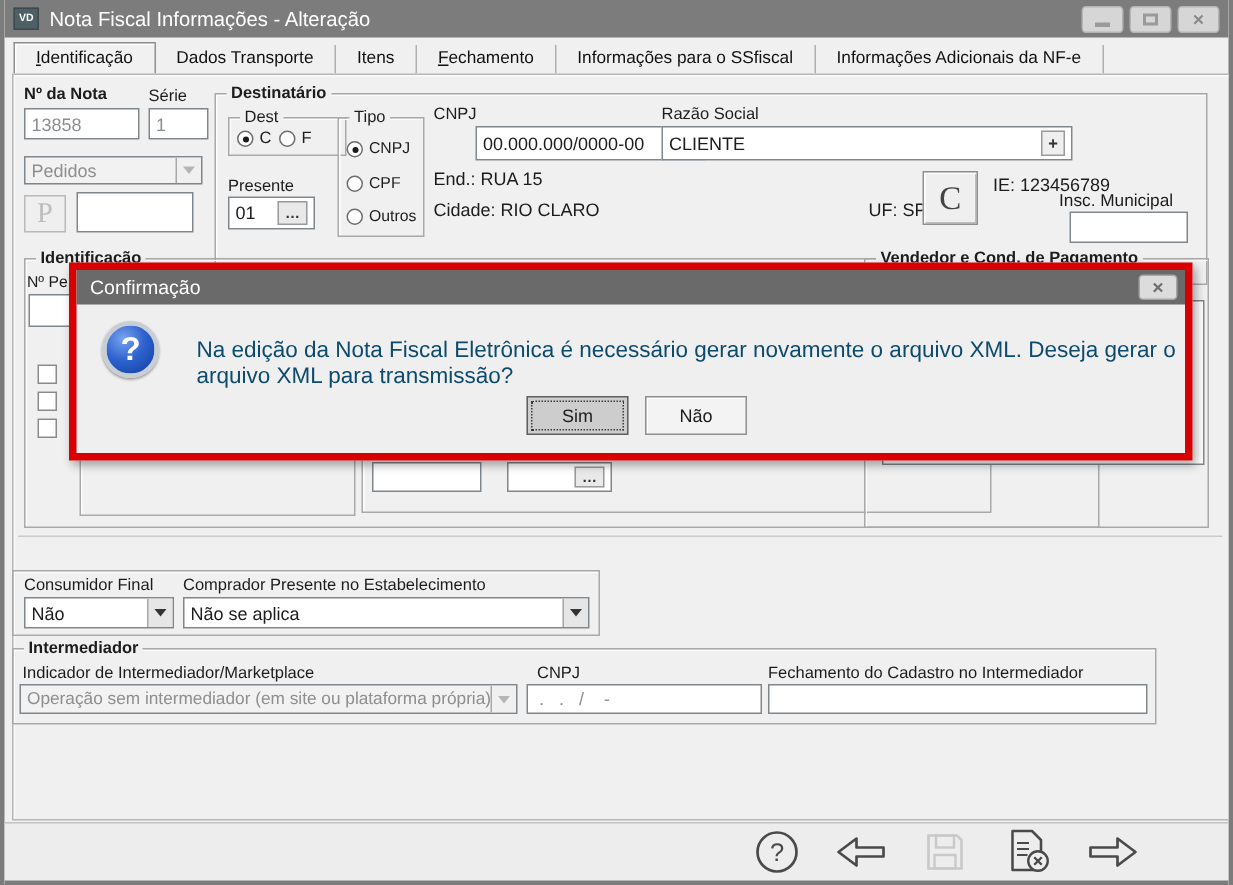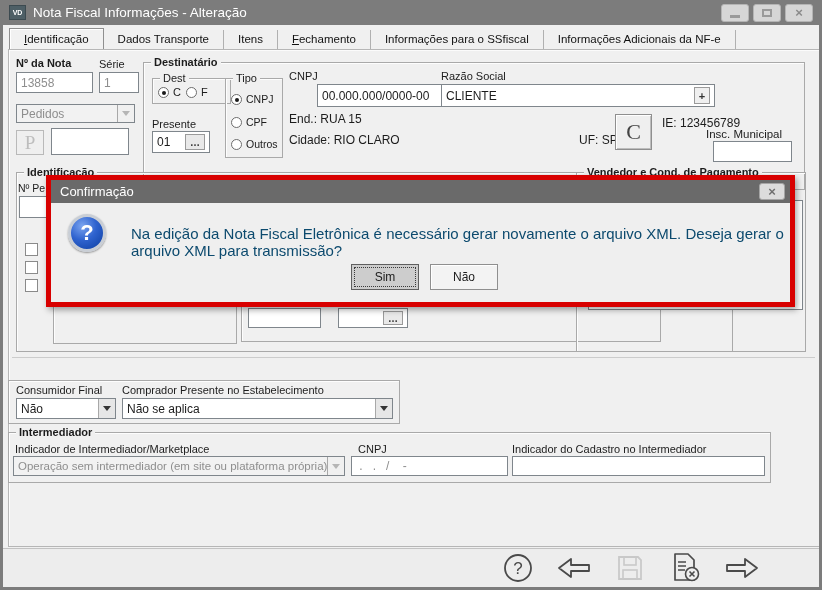--- a/index.html
+++ b/index.html
@@ -260,21 +260,21 @@
   <div class="combo disabled" style="left:10px; top:456px; width:332px; height:20px; font-size:11.5px;">
     <span>Operação sem intermediador (em site ou plataforma própria)</span>
     <span class="combo-arrow dis">
         <span class="tri dis"></span>
       </span>
   </div>
   <div class="lbl" style="left:355px; top:443px;">CNPJ</div>
   <div class="field" style="left:348px; top:456px; width:157px; height:20px;">
     <span class="gray" style="white-space:pre;"> .   .   /    -</span>
   </div>
-  <div class="lbl" style="left:509px; top:443px;">Indicador do Cadastro no Intermediador</div>
+  <div class="lbl" style="left:509px; top:443px;">Fechamento do Cadastro no Intermediador</div>
   <div class="field" style="left:509px; top:456px; width:253px; height:20px;"></div>
 
   <div class="abs toolbar">
     <div class="tb-icon">
       <svg width="30" height="30" viewBox="0 0 30 30">
         <circle cx="15" cy="15" r="13" fill="none" stroke="#4a4a4a" stroke-width="1.8"></circle>
         <text x="15" y="21" text-anchor="middle" font-size="17" fill="#4a4a4a" font-family="Liberation Sans, sans-serif">?</text>
       </svg>
     </div>
     <div class="tb-icon">

